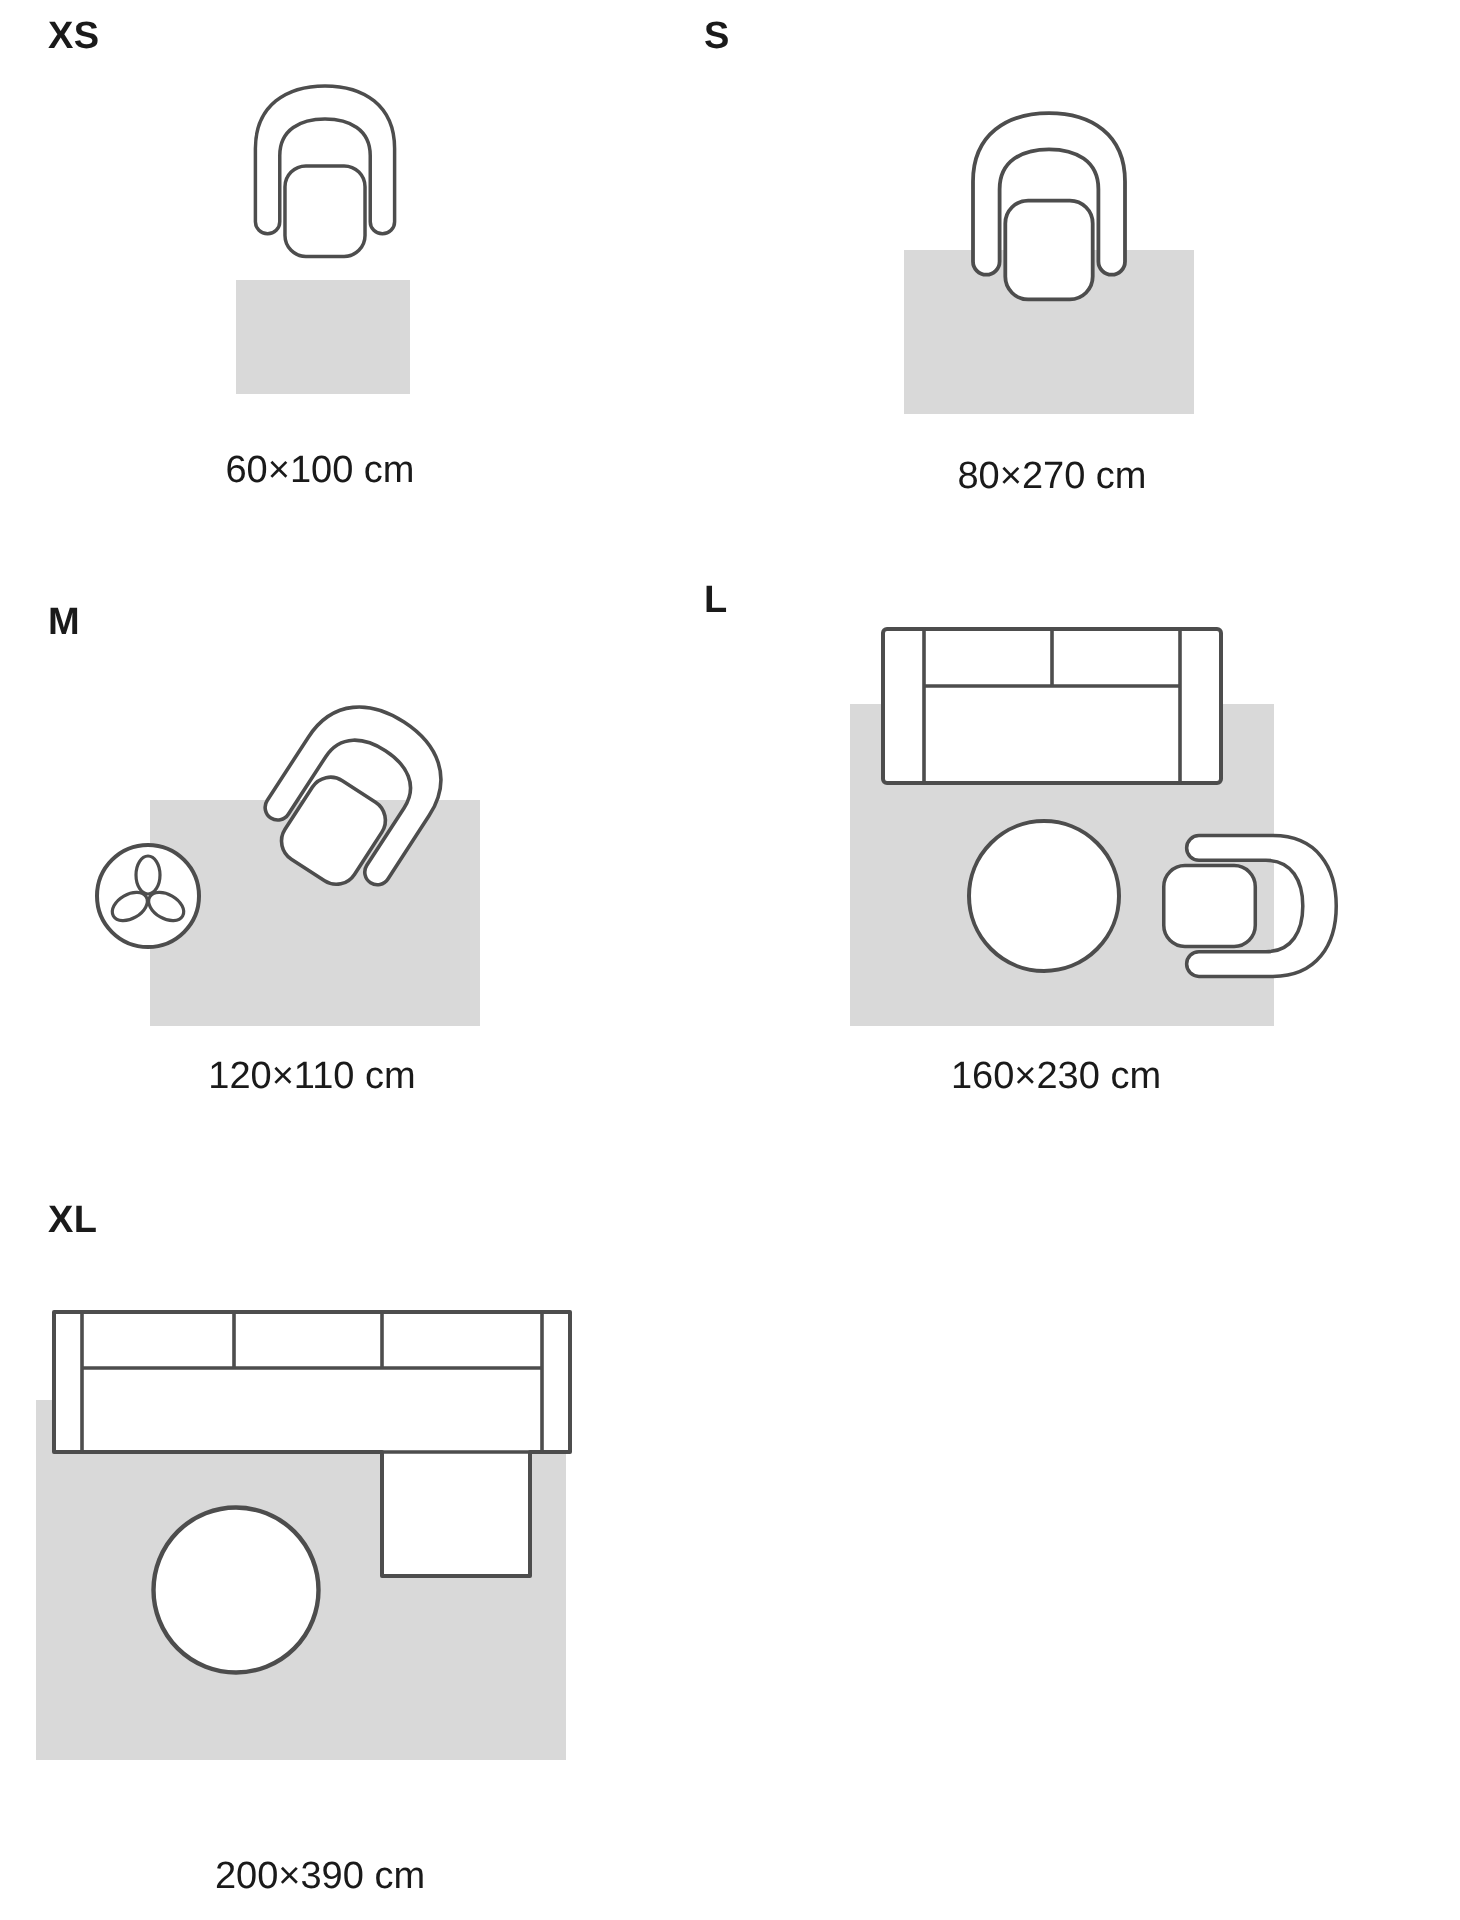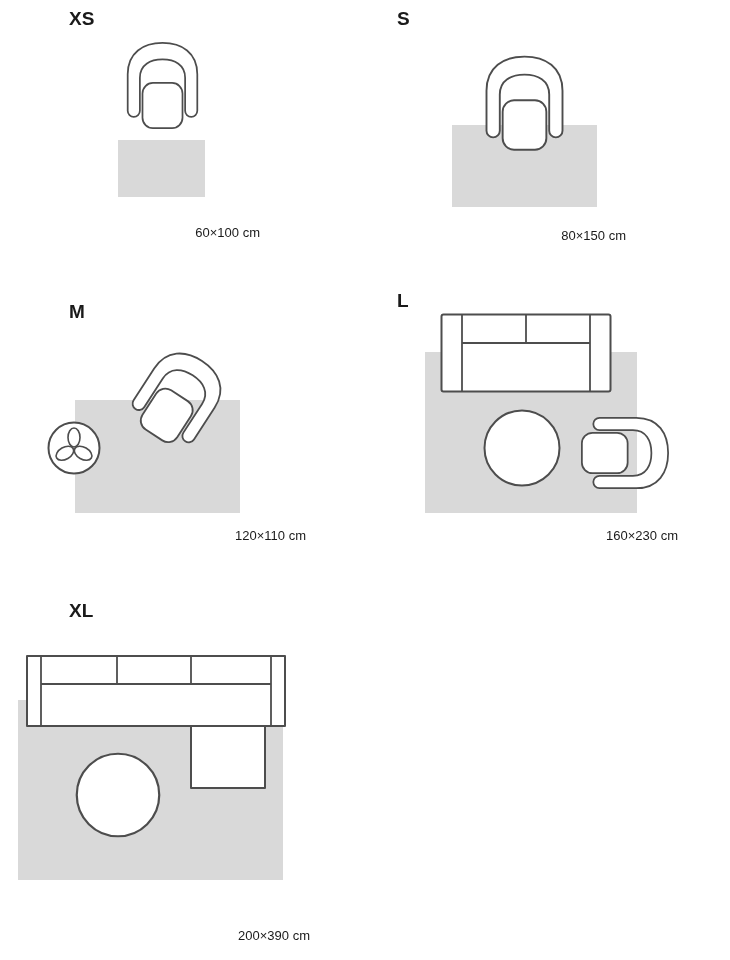--- a/index.html
+++ b/index.html
@@ -1,20 +1,20 @@
 <!DOCTYPE html>
 <html style="--bg: #ffffff; --rug-fill: #d9d9d9; --furn-fill: #ffffff; --outline: #4d4d4d; --text: #1a1a1a;"><head>
 <meta charset="utf-8">
 <style>
   html,body{margin:0;padding:0;background:#ffffff;}
   .page{position:relative;width:730px;height:960px;background:var(--bg,#ffffff);
         font-family:"Liberation Sans",sans-serif;color:var(--text,#1a1a1a);}
   .group{position:absolute;}
-  .size-label{position:absolute;font-weight:700;font-size:19px;letter-spacing:.2px;margin-left:45px;}
-  .dim-label{position:absolute;font-size:13px;text-align:right;white-space:nowrap;}
+  .size-label{position:absolute;font-weight:700;font-size:19px;letter-spacing:.2px;}
+  .dim-label{position:absolute;font-size:19px;text-align:center;white-space:nowrap;}
   svg.illus{position:absolute;overflow:visible;display:block;}
   .rug{fill:var(--rug-fill,#d9d9d9);}
   .furn{fill:var(--furn-fill,#ffffff);stroke:var(--outline,#4d4d4d);stroke-width:2;stroke-linejoin:round;}
   .furnline{fill:none;stroke:var(--outline,#4d4d4d);stroke-width:1.8;}
   .leaf{fill:var(--furn-fill,#ffffff);stroke:var(--outline,#4d4d4d);stroke-width:1.6;}
   .defs{position:absolute;width:0;height:0;}
 </style>
 </head>
 <body>
 
@@ -62,21 +62,21 @@
     </svg>
     <div class="dim-label" style="left:60px;top:225px;width:200px">60×100 cm</div>
   </section>
 
   <section class="group" style="left:330px;top:0;width:335px;height:280px">
     <div class="size-label" style="left:22px;top:8px">S</div>
     <svg class="illus" style="left:115px;top:48px" width="165" height="165" viewBox="0 0 165 165">
       <rect class="rug" x="7" y="77" width="145" height="82"></rect>
       <use href="#sym-armchair" transform="translate(32,1) scale(0.95)"></use>
     </svg>
-    <div class="dim-label" style="left:96px;top:228px;width:200px">80×150 cm</div>
+    <div class="dim-label" style="left:96px;top:228px;width:200px">80×270 cm</div>
   </section>
 
   <section class="group" style="left:0;top:285px;width:365px;height:290px">
     <div class="size-label" style="left:24px;top:16px">M</div>
     <svg class="illus" style="left:40px;top:50px" width="240" height="190" viewBox="0 0 240 190">
       <rect class="rug" x="35" y="65" width="165" height="113"></rect>
       <use href="#sym-armchair" transform="translate(138,63) rotate(33) scale(0.9) translate(-50,-57)"></use>
       <use href="#sym-table" transform="translate(6,85)"></use>
     </svg>
     <div class="dim-label" style="left:6px;top:243px;width:300px">120×110 cm</div>

